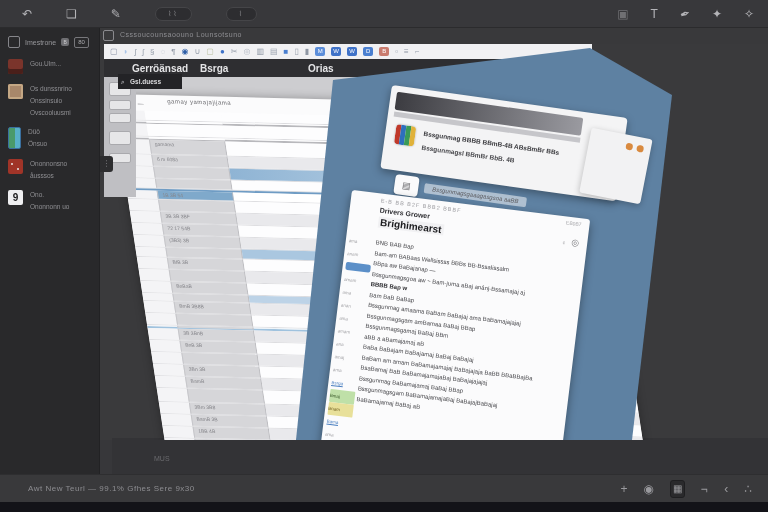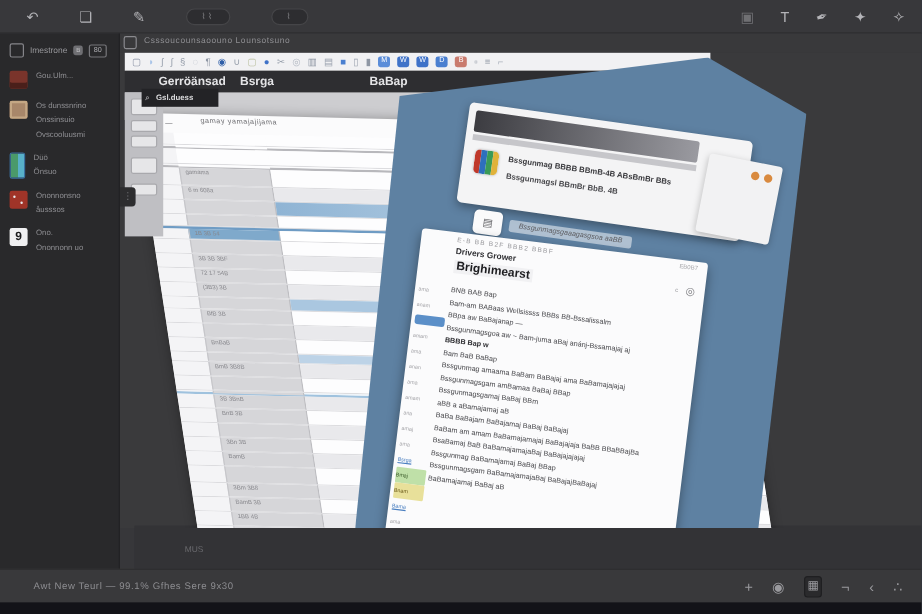--- a/index.html
+++ b/index.html
@@ -248,21 +248,21 @@
         <span class="ss-ic fill" style="background: rgb(63, 114, 200);">W</span>
         <span class="ss-ic fill" style="background: rgb(74, 127, 208);">D</span>
         <span class="ss-ic fill" style="background: rgb(201, 123, 110);">B</span>
         <span class="ss-ic" style="color: rgb(154, 162, 174);">▫</span>
         <span class="ss-ic" style="color: rgb(143, 151, 164);">≡</span>
         <span class="ss-ic" style="color: rgb(176, 182, 192);">⌐</span>
       </div>
     <div id="ss-tabbar">
         <span class="ss-tab" style="left: 28px;">Gerröänsad</span>
         <span class="ss-tab" style="left: 96px;">Bsrga</span>
-        <span class="ss-tab" style="left: 204px;">BaBap</span>
+        <span class="ss-tab" style="left: 204px;">Orias</span>
       </div>
     <div id="ss-cellbox">Gsl.duess</div>
     <div id="ss-formula"></div>
     <div id="ss-rail">
         <div class="rail-btn" style="top: 5px; height: 14px;"></div>
         <div class="rail-btn" style="top: 23px; height: 10px;"></div>
         <div class="rail-btn" style="top: 36px; height: 10px;"></div>
         <div class="rail-btn" style="top: 54px; height: 14px;"></div>
         <div class="rail-btn" style="top: 76px; height: 10px;"></div>
       </div>

